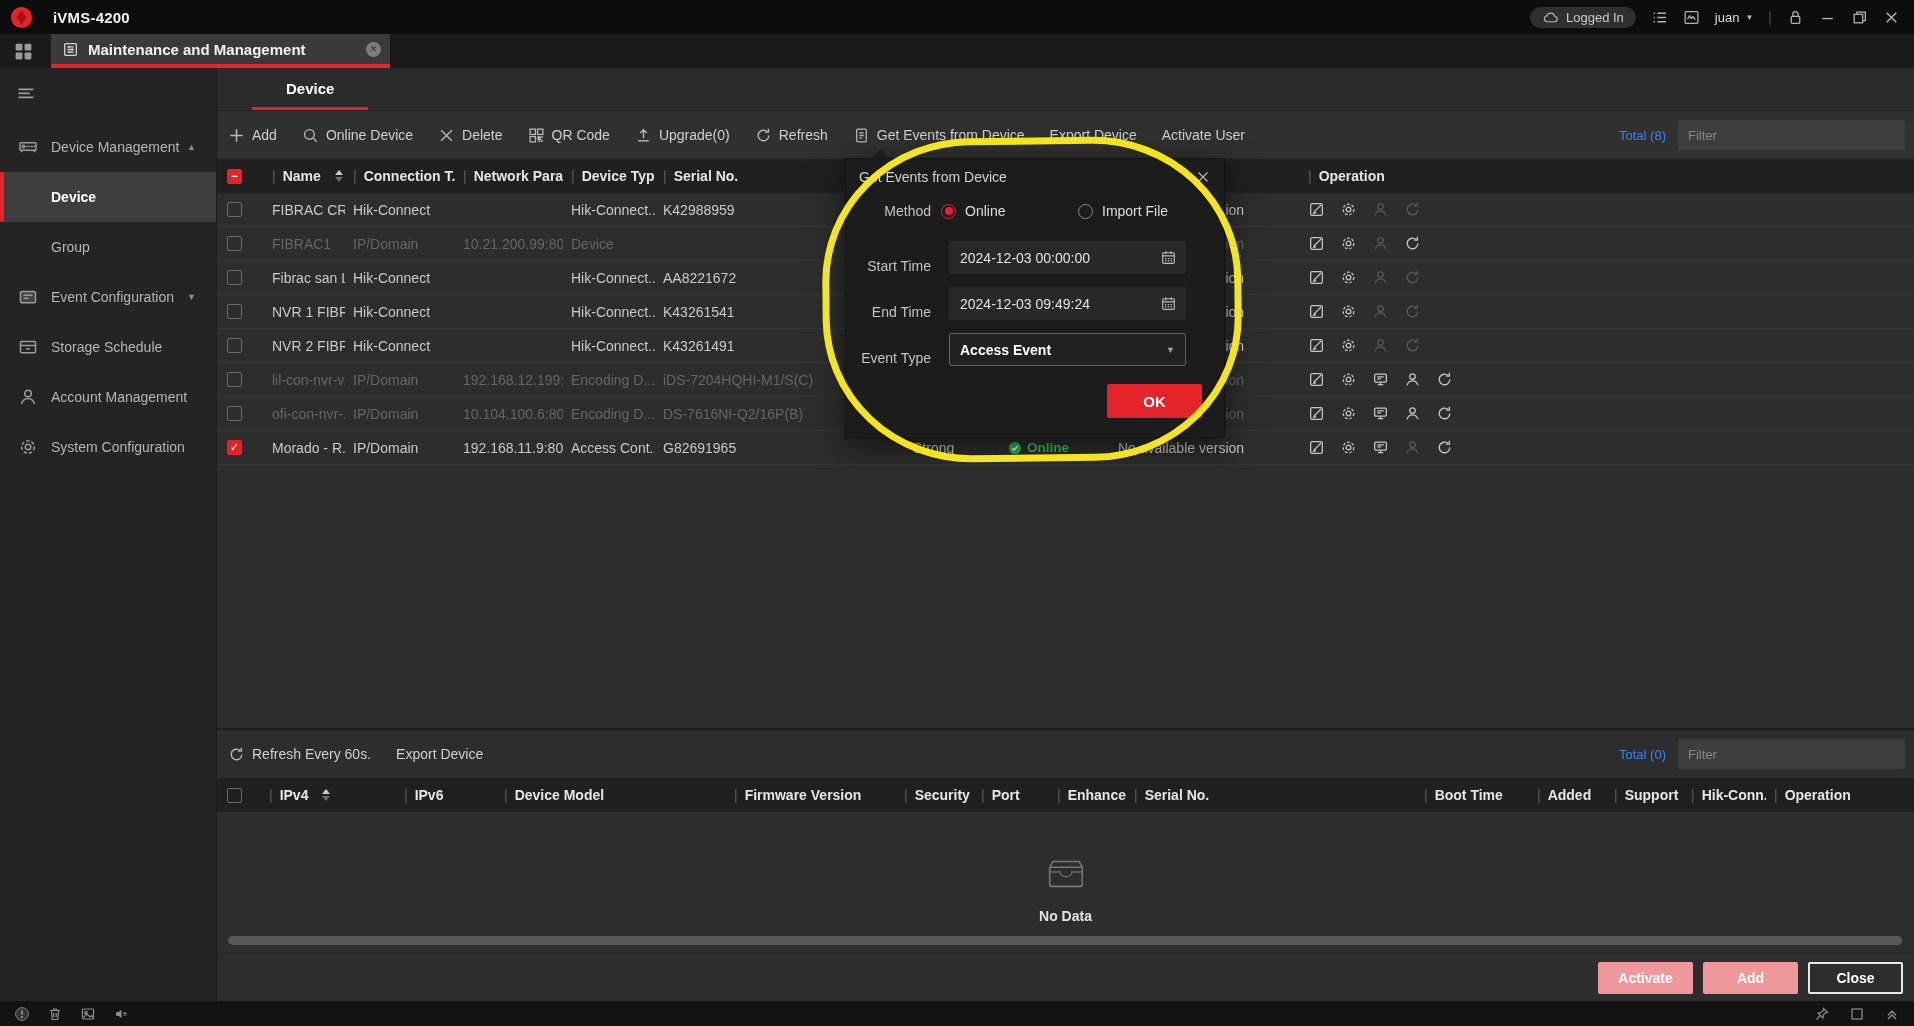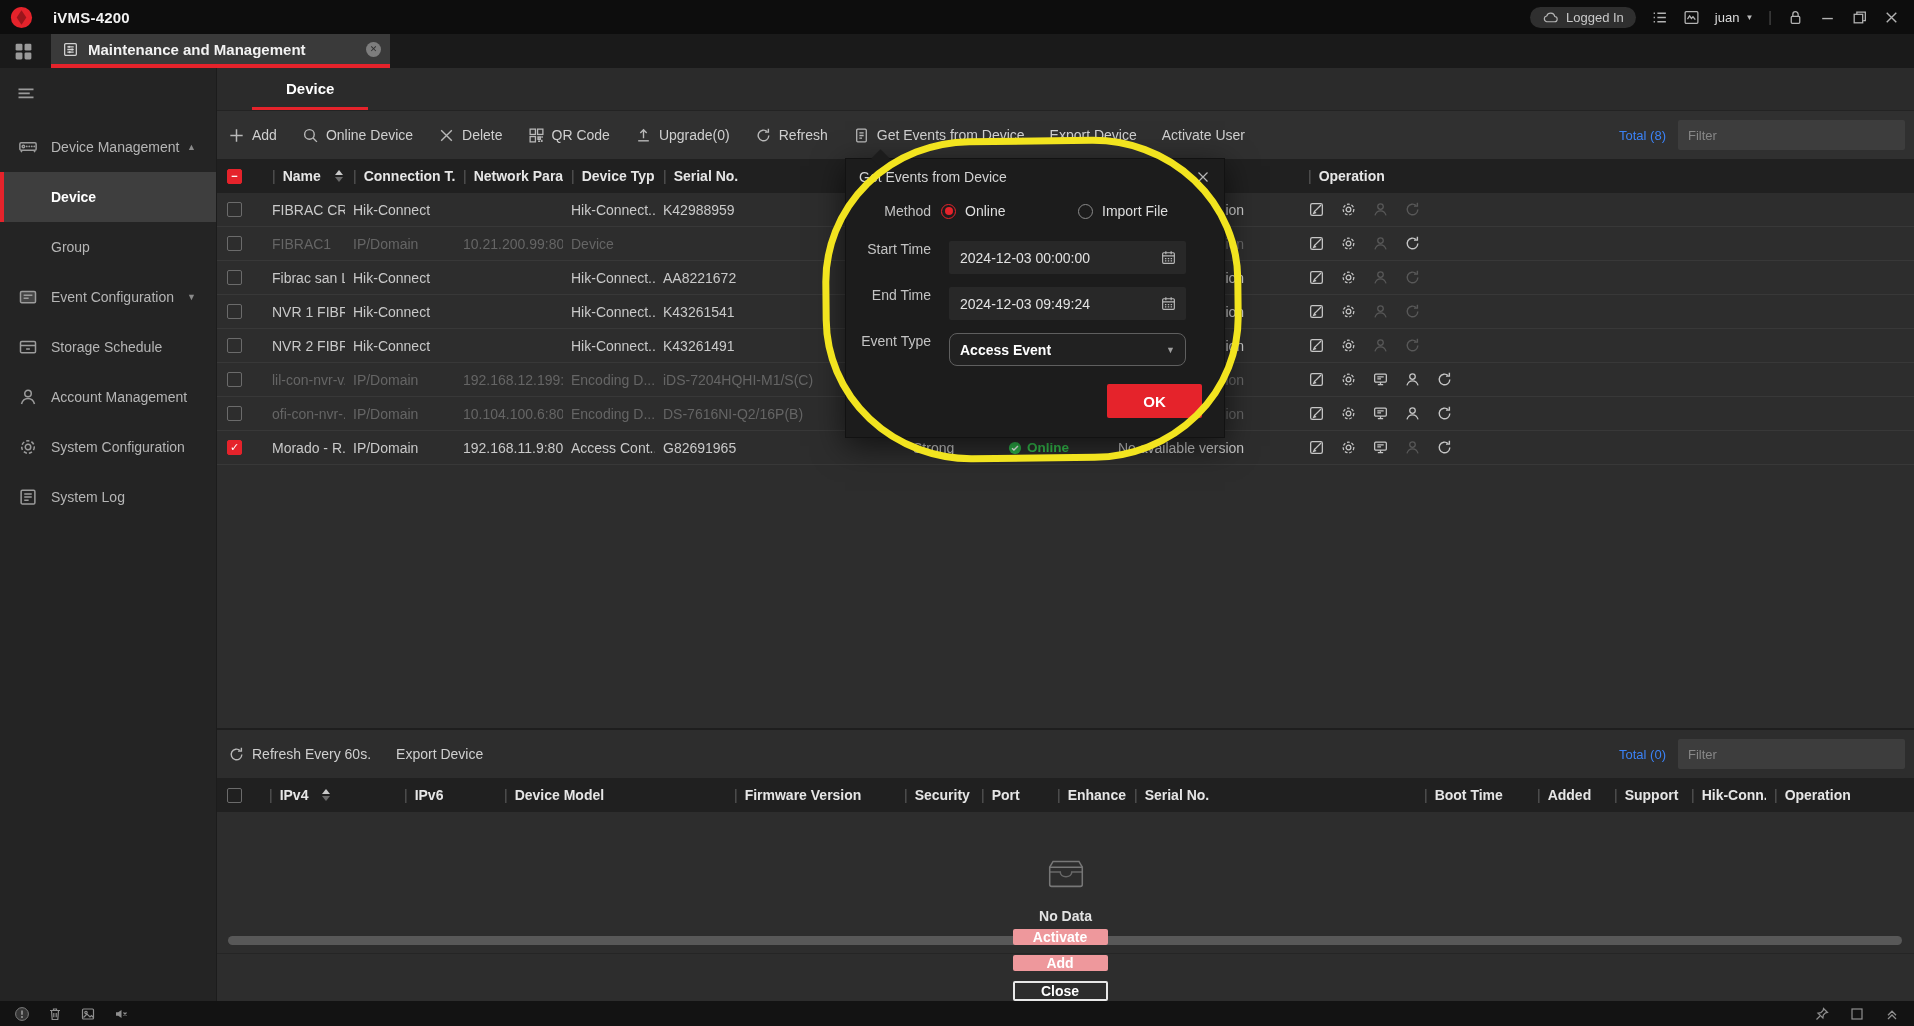--- a/index.html
+++ b/index.html
@@ -82,52 +82,52 @@
 
   
   .bottom{position:absolute;left:0;right:0;top:660px;height:225px;background:#2d2d2d;border-top:2px solid #1e1e1e;}
   .nodata{position:absolute;left:0;right:0;top:122px;text-align:center;}
   .nodata .icon{width:46px;height:40px;color:#777;}
   .nodata-label{margin-top:12px;color:#e3e3e3;font-weight:bold;font-size:14px;}
   .hscroll{position:absolute;left:11px;right:12px;top:206px;height:9px;border-radius:5px;background:#585858;cursor:pointer;}
 
   
   .footer{position:absolute;left:0;right:0;top:885px;height:48px;background:#2d2d2d;border-top:1px solid #252525;
-      display:flex;align-items:center;justify-content:flex-end;gap:10px;padding-right:11px;box-sizing:border-box;flex-direction:column;}
+      display:flex;align-items:center;justify-content:flex-end;gap:10px;padding-right:11px;box-sizing:border-box;}
   .btn{height:32px;min-width:95px;border-radius:2px;font-weight:bold;font-size:14px;display:flex;align-items:center;
       justify-content:center;padding:0 12px;box-sizing:border-box;cursor:pointer;}
   .btn-disabled{background:#ee989c;color:#ffffff;}
   .btn-close{background:transparent;border:2px solid #e8e8e8;color:#ffffff;}
 
   
   .statusbar{position:absolute;left:0;bottom:0;right:0;height:25px;background:#131313;display:flex;align-items:center;padding:0 14px;box-sizing:border-box;z-index:10;}
   .sb-left{display:flex;align-items:center;gap:17px;}
   .sb-right{margin-left:auto;display:flex;align-items:center;gap:19px;}
   .sb-ic{width:16px;height:16px;color:#8f8f8f;cursor:pointer;}
 
   
   .dialog{position:absolute;left:845px;top:158px;width:380px;height:280px;background:#1c1c1c;border:1px solid #121212;
       box-shadow:0 8px 30px rgba(0,0,0,.6);z-index:40;box-sizing:border-box;}
   .dlg-arrow{position:absolute;left:28px;top:-7px;width:13px;height:13px;background:#1c1c1c;transform:rotate(45deg);}
   .dlg-title-row{height:36px;display:flex;align-items:center;padding:0 13px;}
   .dlg-title{color:#d2d2d2;font-size:14px;}
   .dlg-close{margin-left:auto;width:16px;height:16px;color:#b5b5b5;cursor:pointer;}
-  .drow{display:flex;align-items:flex-start;}
+  .drow{display:flex;align-items:flex-end;}
   .dlabel{width:95px;text-align:right;color:#c3c3c3;font-size:14px;padding-right:10px;box-sizing:border-box;flex:none;}
   .radio{width:15px;height:15px;border-radius:50%;border:1.5px solid #8a8a8a;display:inline-block;position:relative;box-sizing:border-box;cursor:pointer;flex:none;}
   .radio.sel{border-color:#e5232b;}
   .radio.sel::after{content:'';position:absolute;inset:2.5px;background:#e5232b;border-radius:50%;}
   .rlabel{margin-left:9px;color:#dedede;font-size:14px;}
   .m-online{width:137px;display:flex;align-items:center;}
   .m-import{display:flex;align-items:center;}
   .dfield{position:relative;width:237px;margin-left:8px;flex:none;}
   .dinput{width:237px;height:33px;background:#282828;border:none;color:#e2e2e2;font-size:14px;padding:0 34px 0 11px;
       border-radius:2px;box-sizing:border-box;outline:none;font-family:"Liberation Sans",sans-serif;}
   .cal-ic{position:absolute;right:9px;top:8px;width:17px;height:17px;color:#b9b9b9;cursor:pointer;}
-  .dselect{width:237px;height:33px;margin-left:8px;border:1px solid #5f5f5f;border-radius:8px;display:flex;align-items:center;
+  .dselect{width:237px;height:33px;margin-left:8px;border:1px solid #5f5f5f;border-radius:2px;display:flex;align-items:center;
       padding:0 10px;color:#ffffff;font-weight:bold;font-size:14px;background:#212121;box-sizing:border-box;cursor:pointer;flex:none;}
   .dselect .caret{margin-left:auto;color:#9f9f9f;font-size:9px;}
   .dok{margin:18px 22px 0 auto;width:95px;height:34px;background:#e5232b;color:#fff;font-weight:bold;font-size:15px;
       display:flex;align-items:center;justify-content:center;border-radius:2px;cursor:pointer;}
 
   
   .annotation{position:absolute;inset:0;z-index:50;pointer-events:none;}
 </style>
 </head>
 <body>
@@ -273,29 +273,20 @@
         </div>
         <div class="side-item ">
           <span class="icon ">
             <svg viewBox="0 0 16 16" fill="none" stroke="currentColor" stroke-width="1.2">
               <circle cx="8" cy="8" r="2.2"></circle>
               <circle cx="8" cy="8" r="5" stroke-dasharray="2.6 1.7"></circle>
             </svg>
           </span>
           <span>System Configuration</span>
         </div>
-        <div class="side-item ">
-          <span class="icon ">
-            <svg viewBox="0 0 16 16" fill="none" stroke="currentColor" stroke-width="1.2">
-              <rect x="2.5" y="2.5" width="11" height="11" rx="1"></rect>
-              <path d="M5 5.5h6M5 8h6M5 10.5h3.5"></path>
-            </svg>
-          </span>
-          <span>System Log</span>
-        </div>
       </div>
   </div>
 
   <div class="content">
     <div class="page-head">
       <span class="page-tab">Device</span>
     </div>
 
     <div class="toolbar">
       <span id="toolbar-items" style="display:flex;align-items:center;">

